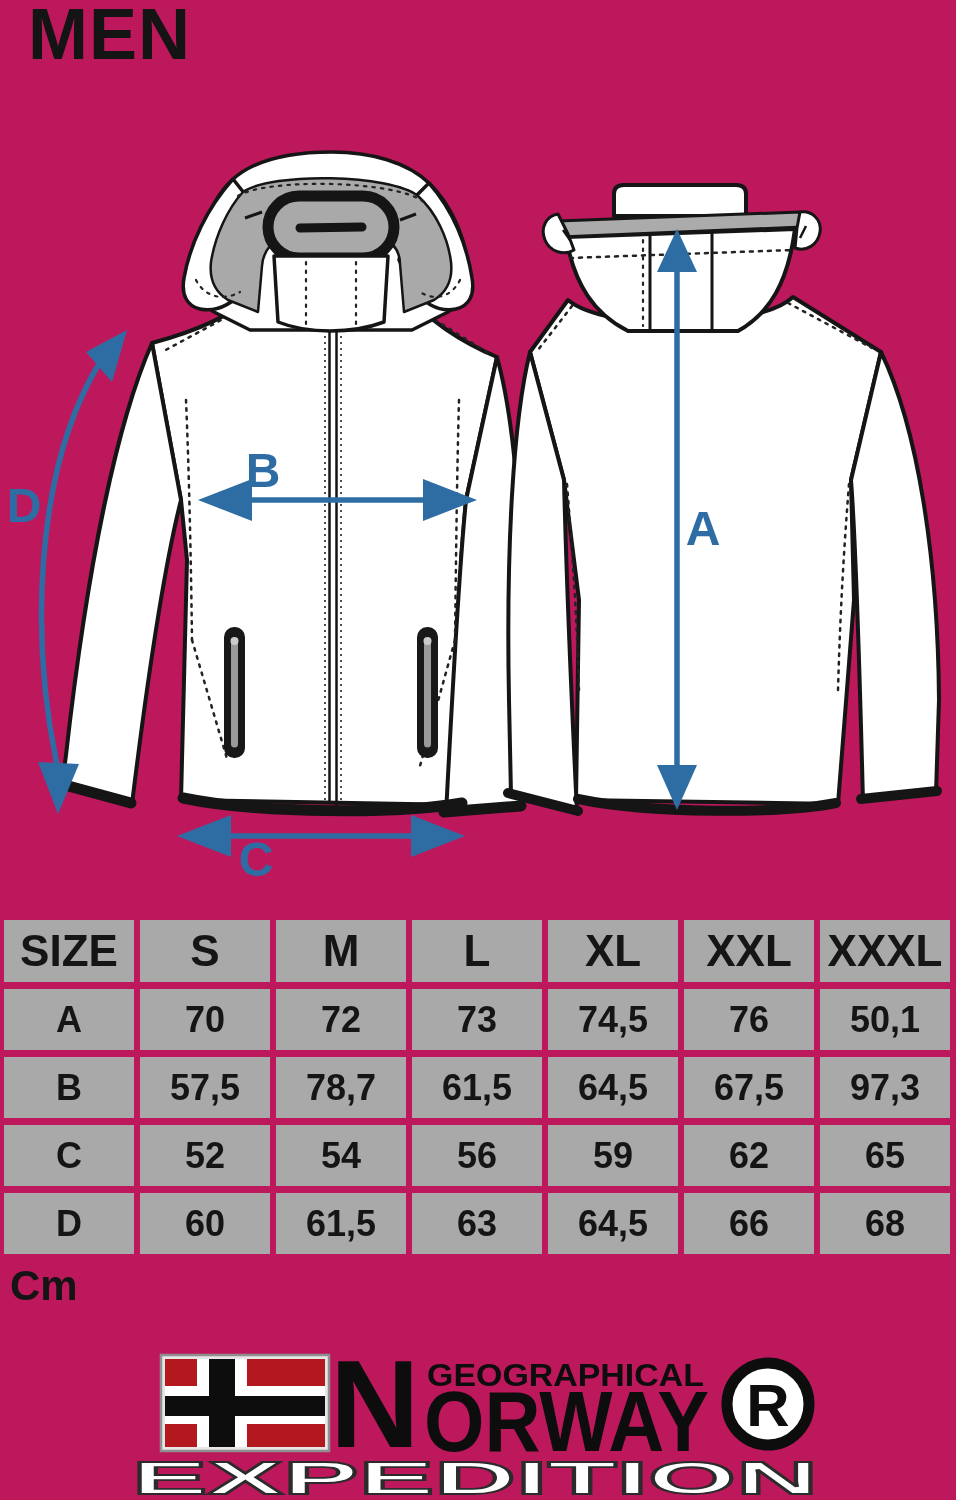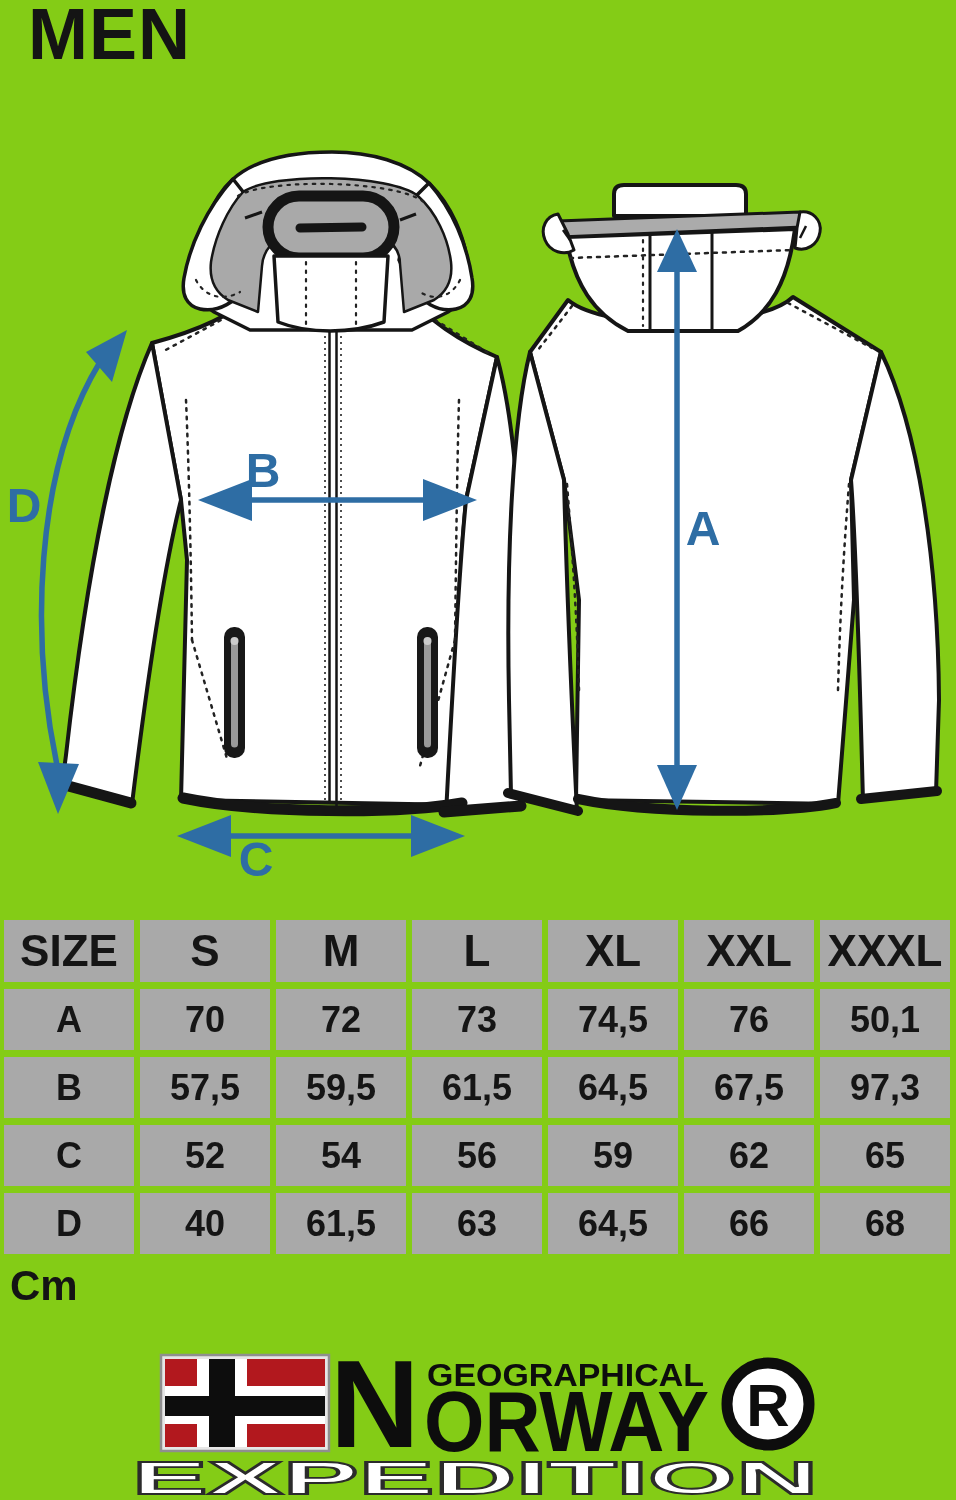--- a/index.html
+++ b/index.html
@@ -1,17 +1,17 @@
 <!DOCTYPE html>
 <html><head>
 <meta charset="utf-8">
 <style>
   html,body{margin:0;padding:0;background:#ffffff;}
   body{font-family:"Liberation Sans",sans-serif;}
-  #page{position:relative;width:956px;height:1500px;background:#84cc16;overflow:hidden;}
+  #page{position:relative;width:956px;height:1500px;background:#be185d;overflow:hidden;}
   .men-title{position:absolute;left:28px;top:-4px;font-size:72px;line-height:76px;font-weight:bold;color:#141414;letter-spacing:1px;}
   #diagram-svg{position:absolute;left:0;top:110px;}
   .svg-label{font-family:"Liberation Sans",sans-serif;font-weight:bold;}
   
   .table-wrap{position:absolute;left:-2px;top:913px;}
   table.size-table{border-collapse:separate;border-spacing:6px 7px;table-layout:fixed;width:958px;}
   table.size-table td{background:#a9a9a9;text-align:center;vertical-align:middle;color:#151515;
     font-weight:bold;overflow:hidden;}
   tr.hdr td{height:60px;font-size:44px;}
   tr.datarow td{height:59px;font-size:36px;}
@@ -181,38 +181,38 @@
         <td>70</td>
         <td>72</td>
         <td>73</td>
         <td>74,5</td>
         <td>76</td>
         <td>50,1</td>
       </tr>
       <tr class="datarow">
         <td>B</td>
         <td>57,5</td>
-        <td>59,5</td>
+        <td>78,7</td>
         <td>61,5</td>
         <td>64,5</td>
         <td>67,5</td>
         <td>97,3</td>
       </tr>
       <tr class="datarow">
         <td>C</td>
         <td>52</td>
         <td>54</td>
         <td>56</td>
         <td>59</td>
         <td>62</td>
         <td>65</td>
       </tr>
       <tr class="datarow">
         <td>D</td>
-        <td>40</td>
+        <td>60</td>
         <td>61,5</td>
         <td>63</td>
         <td>64,5</td>
         <td>66</td>
         <td>68</td>
       </tr>
     </tbody>
       </table>
   </div>
 

